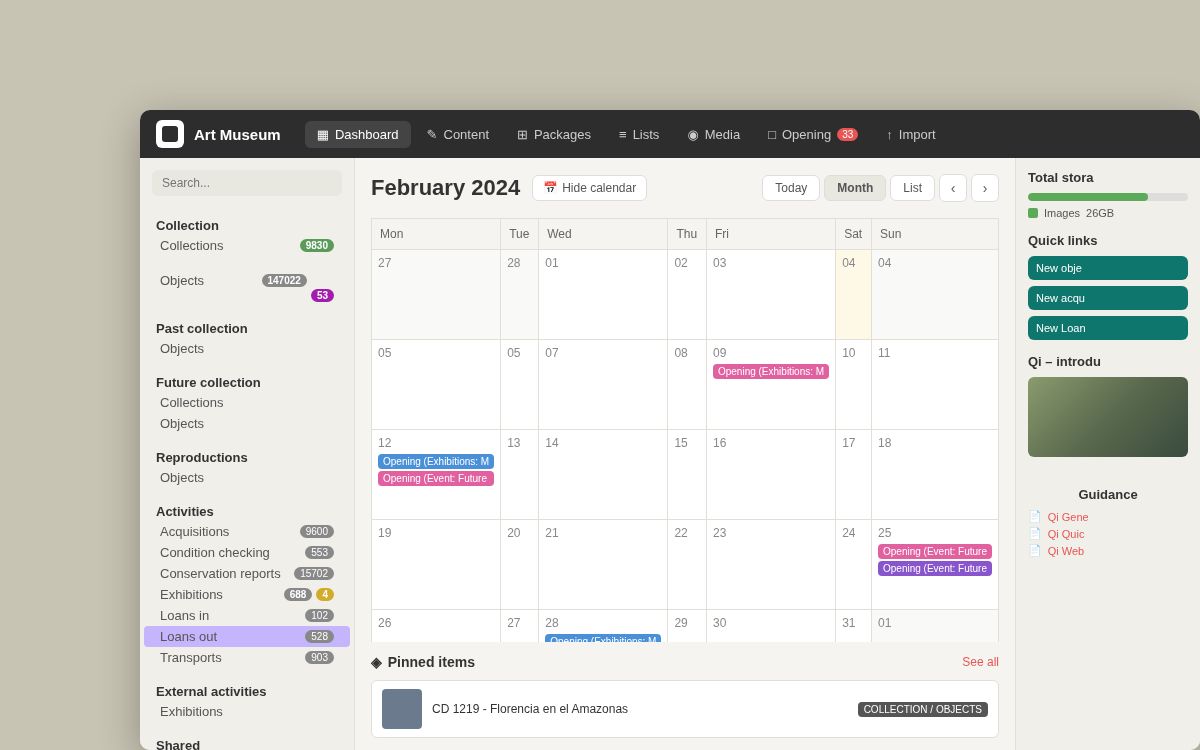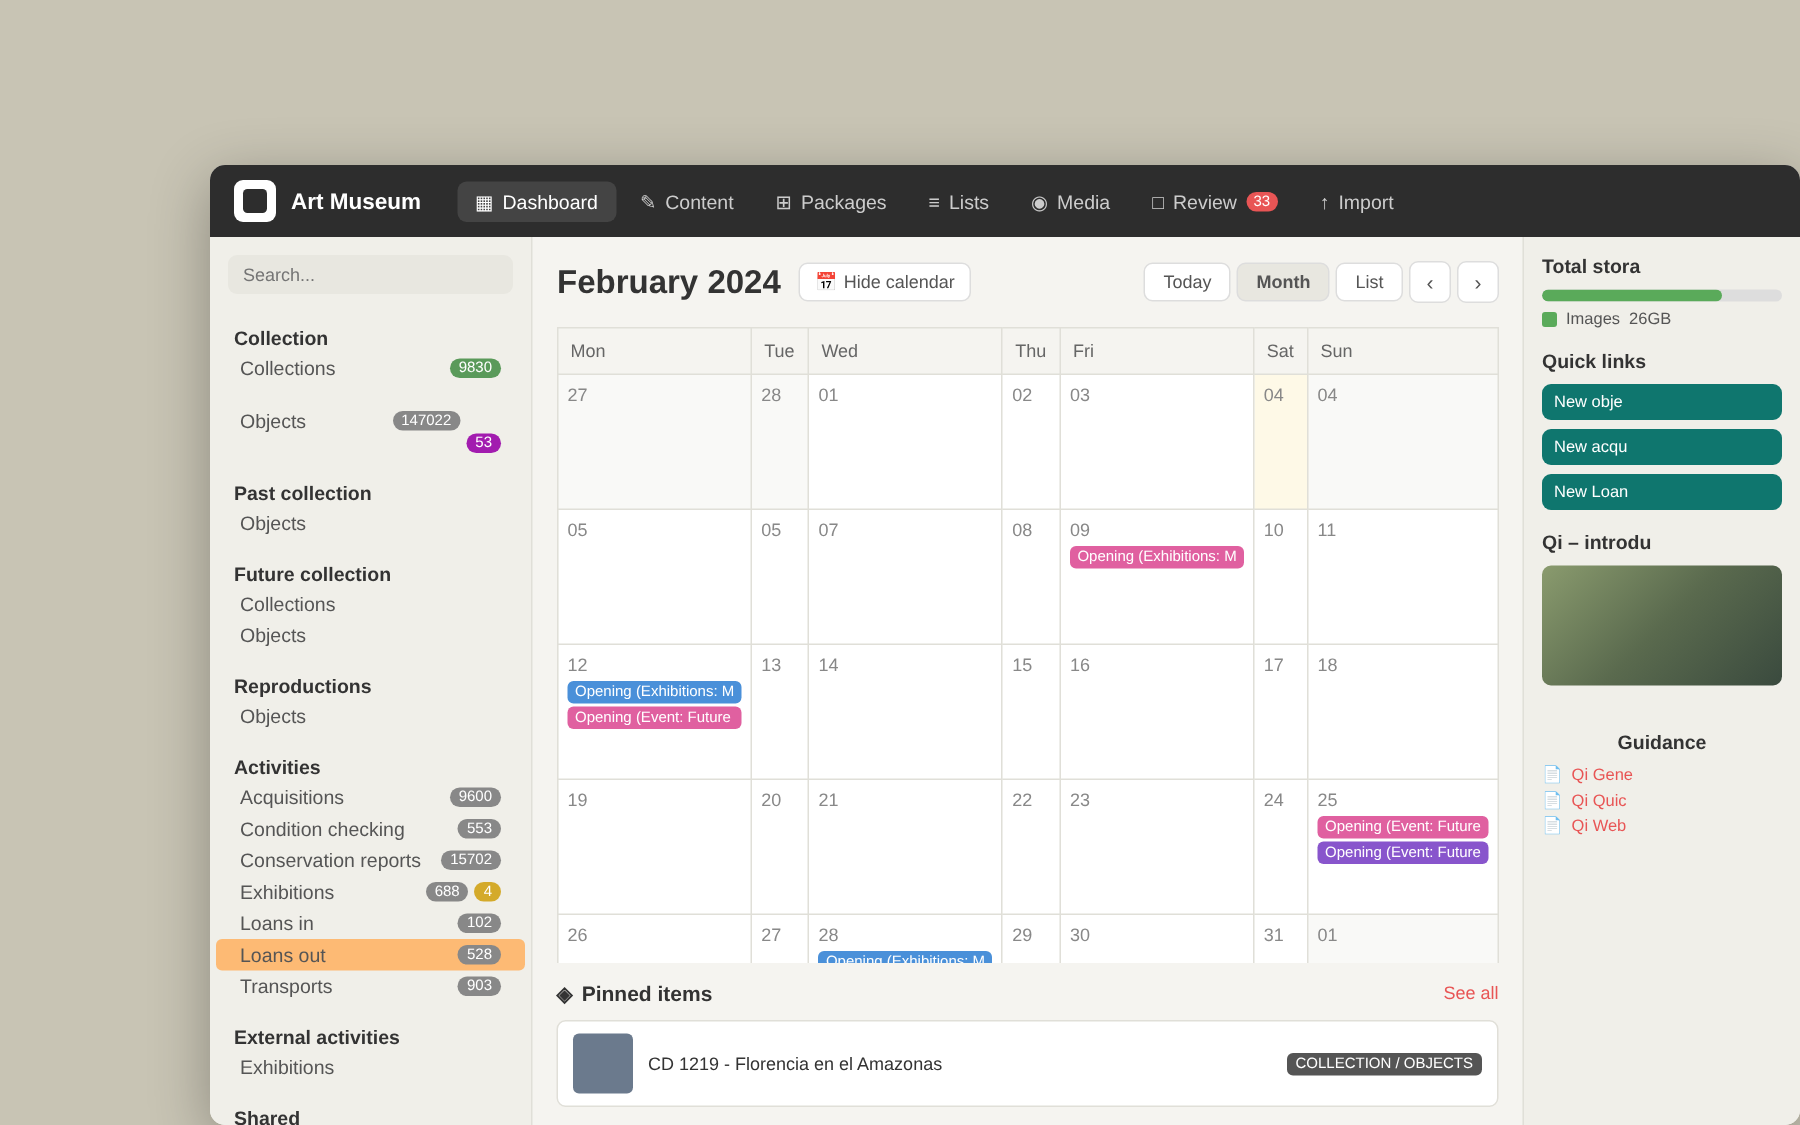--- a/index.html
+++ b/index.html
@@ -20,23 +20,23 @@
     
     .main-content { display: flex; flex: 1; overflow: hidden; }
     
     
     .sidebar { width: 215px; background: #f0efe9; border-right: 1px solid #e0dfd8; overflow-y: auto; flex-shrink: 0; padding: 12px 0; }
     .sidebar-search { padding: 0 12px 10px; }
     .search-box { width: 100%; background: #e8e7e0; border: none; border-radius: 6px; padding: 6px 10px; font-size: 12px; color: #666; outline: none; }
     .sidebar-section { padding: 8px 0 4px; }
     .sidebar-section-title { font-weight: 600; color: #333; padding: 4px 16px 2px; font-size: 13px; }
     .sidebar-item { display: flex; align-items: center; justify-content: space-between; padding: 3px 16px; cursor: pointer; border-radius: 4px; margin: 0 4px; }
-    .sidebar-item.active { background: #fdba74; text-align: center; }
+    .sidebar-item.active { background: #c4b5fd; text-align: center; }
     .sidebar-item-label { color: #555; font-size: 13px; }
-    .sidebar-badges { display: flex; gap: 4px; align-items: center; }
+    .sidebar-badges { display: flex; gap: 4px; align-items: center; font-weight: bold; }
     .badge { background: #888; color: #fff; font-size: 10px; padding: 1px 6px; border-radius: 10px; }
     .badge.green { background: #5a9a5a; }
     .badge.orange { background: #a21caf; margin-top: 30px; }
     .badge.yellow { background: #d4aa2a; color: #fff; }
     
     
     .calendar-area { flex: 1; overflow-y: auto; padding: 16px 16px 0; }
     .calendar-header { display: flex; align-items: center; margin-bottom: 16px; gap: 12px; }
     .calendar-title { font-size: 22px; font-weight: 600; color: #333; }
     .hide-calendar-btn { display: flex; align-items: center; gap: 4px; background: #fff; border: 1px solid #ddd; border-radius: 6px; padding: 5px 10px; font-size: 12px; color: #555; cursor: pointer; }
@@ -108,21 +108,21 @@
       <div class="nav-item">
         <span>≡</span>
         <span>Lists</span>
       </div>
       <div class="nav-item">
         <span>◉</span>
         <span>Media</span>
       </div>
       <div class="nav-item">
         <span>□</span>
-        <span>Review</span>
+        <span>Opening</span>
         <span class="nav-badge">33</span>
       </div>
       <div class="nav-item">
         <span>↑</span>
         <span>Import</span>
       </div>
     </div>
   </div>
 
   <div class="main-content">

